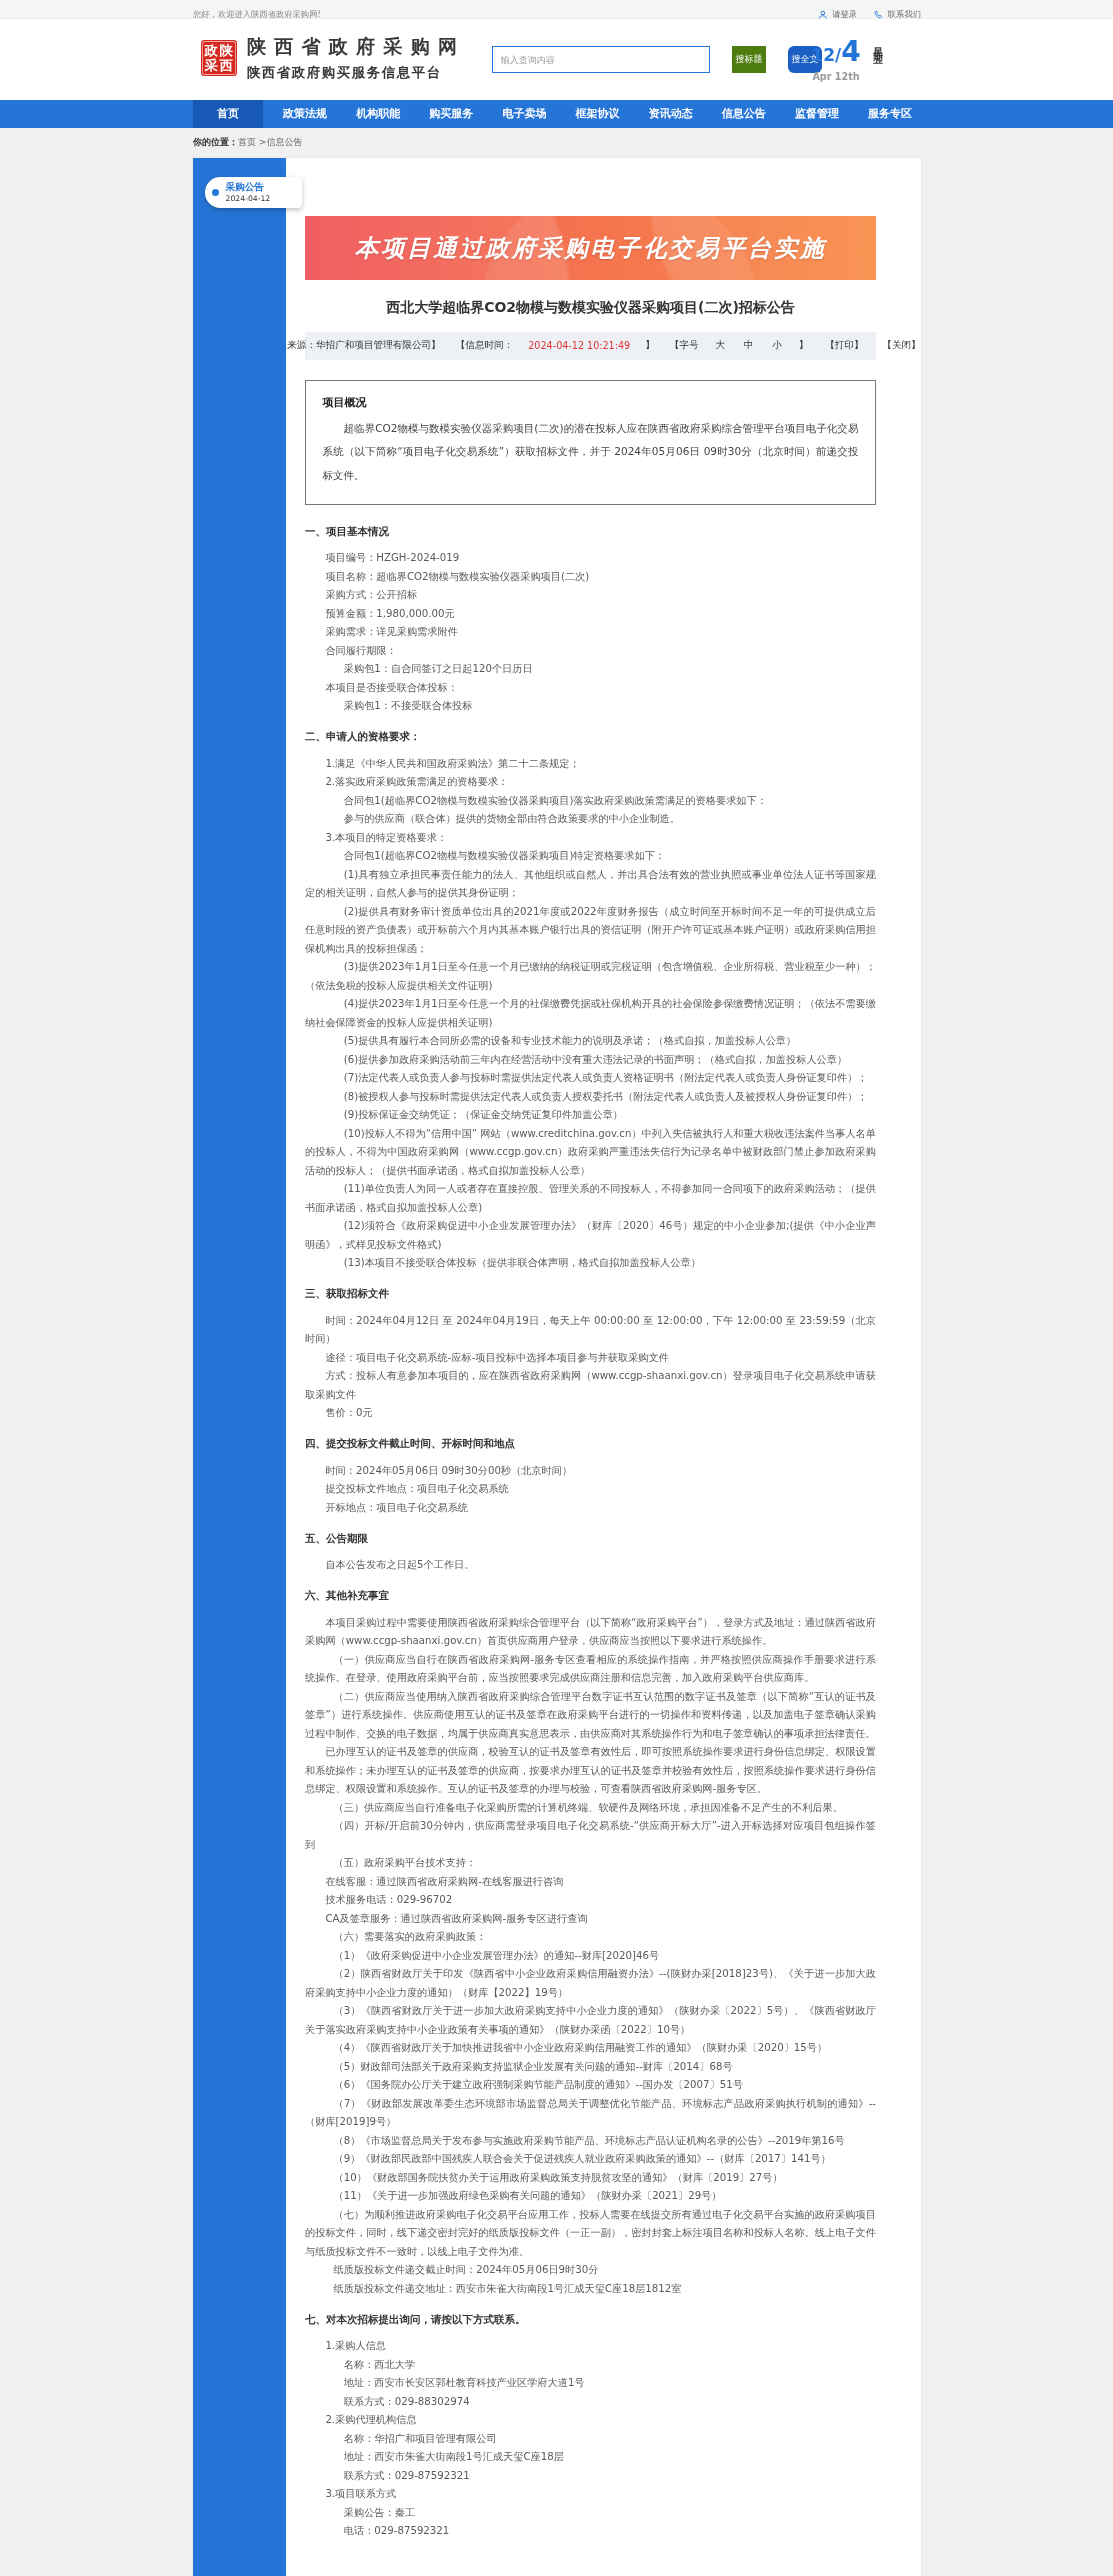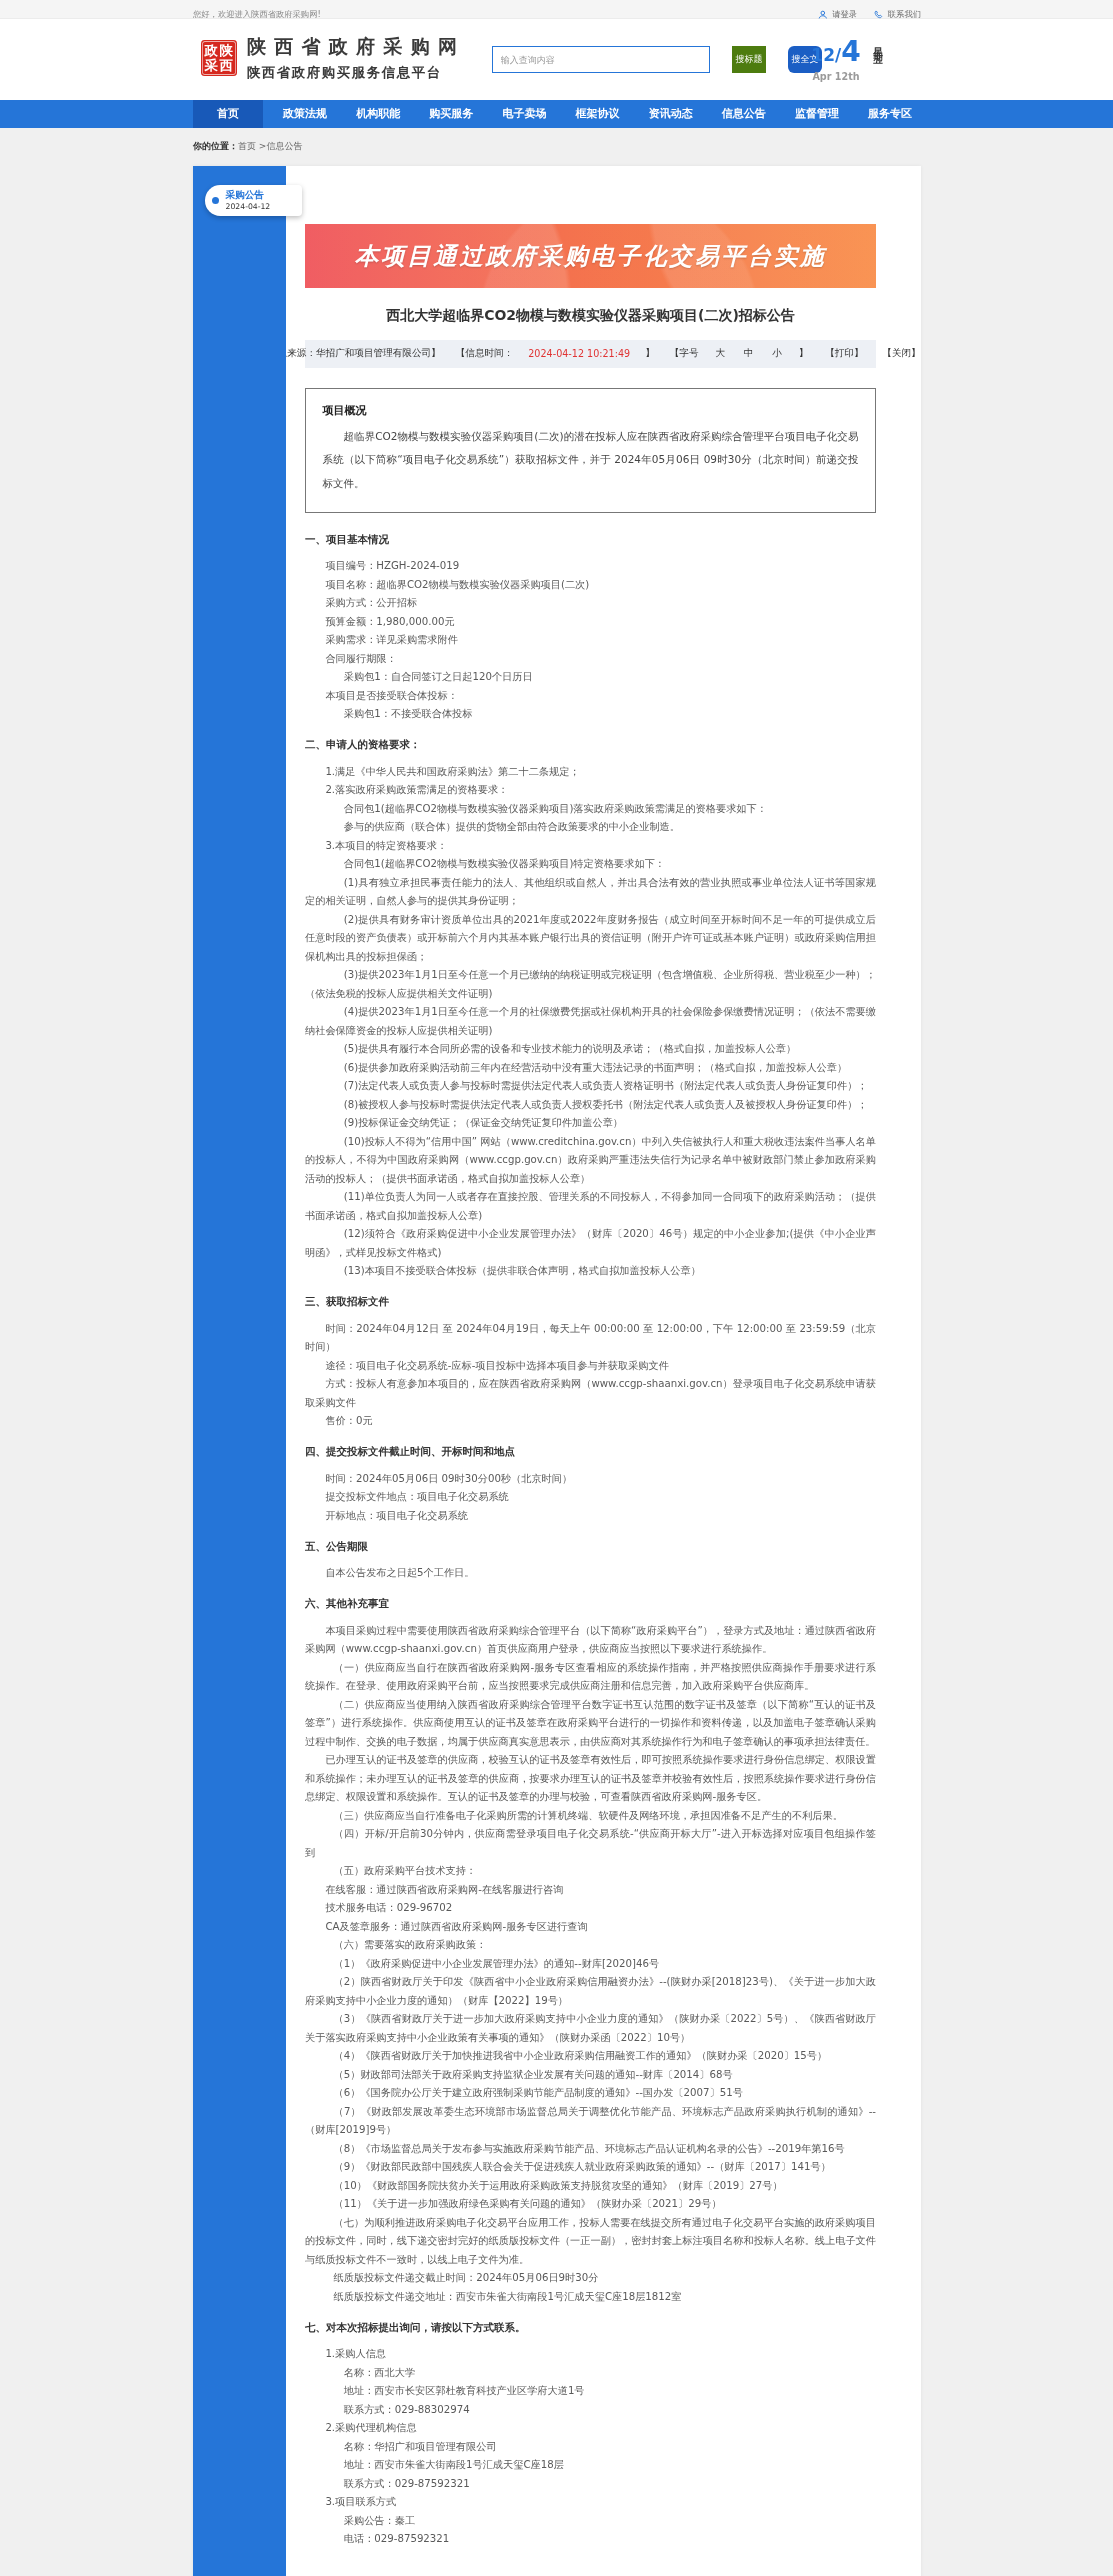--- a/index.html
+++ b/index.html
@@ -36,21 +36,21 @@
   .date-en { color:#9a9a9a; font-size:9.6px; font-weight:bold; margin-top:5.1px; }
   .weekday { position:absolute; left:678px; top:20.4px; writing-mode:vertical-rl; font-size:9.6px; color:#333; letter-spacing:4.5px; font-weight:bold; }
 
   
   .navbar { background:#2575d8; height:27.5px; }
   .nav-inner { display:flex; align-items:stretch; height:27.5px; justify-content:space-between; }
   .nav-item { color:#fff; font-size:11px; font-weight:bold; text-decoration:none; display:flex; align-items:center; padding:0 9px; cursor:pointer; }
   .nav-item.active { background:#1859b8; padding:0 24px; }
 
   
-  .crumbbar { height:38px; display:flex; align-items:center; }
+  .crumbbar { height:30px; display:flex; align-items:center; }
   .crumb { font-size:9px; color:#666; }
   .crumb b { color:#333; font-weight:bold; }
   .crumb a { color:#666; text-decoration:none; cursor:pointer; }
 
   
   .page { padding-bottom:11.5px; }
   .content-card { display:flex; background:#fff; box-shadow:0 0 3.8px rgba(0,0,0,.06); }
   .sidebar { width:93px; background:#2575d8; position:relative; flex-shrink:0; }
   .side-pill { position:absolute; top:19px; left:11.5px; width:97px; height:31px; background:#fff; border-radius:15.3px 3.8px 3.8px 15.3px; box-shadow:0 1.9px 5.1px rgba(0,0,0,.25); display:flex; align-items:center; gap:6.4px; padding-left:7.7px; cursor:pointer; z-index:2; }
   .side-pill .dot { width:7px; height:7px; border-radius:50%; background:#2575d8; flex-shrink:0; }

